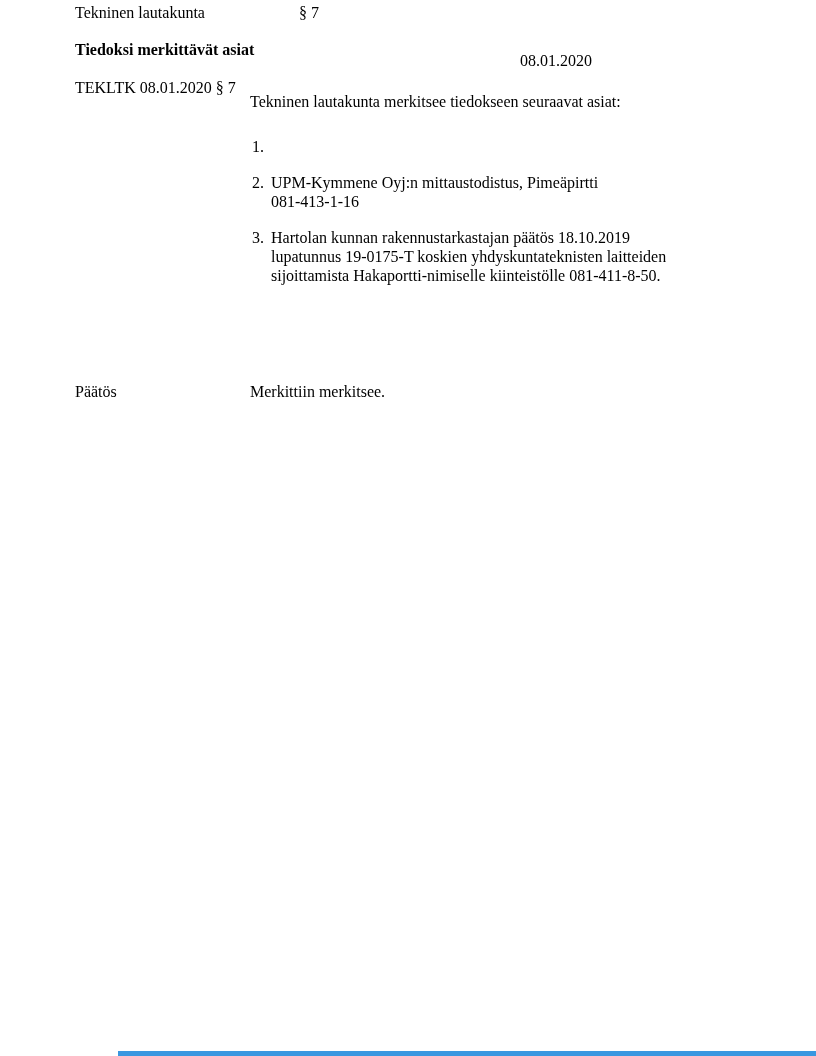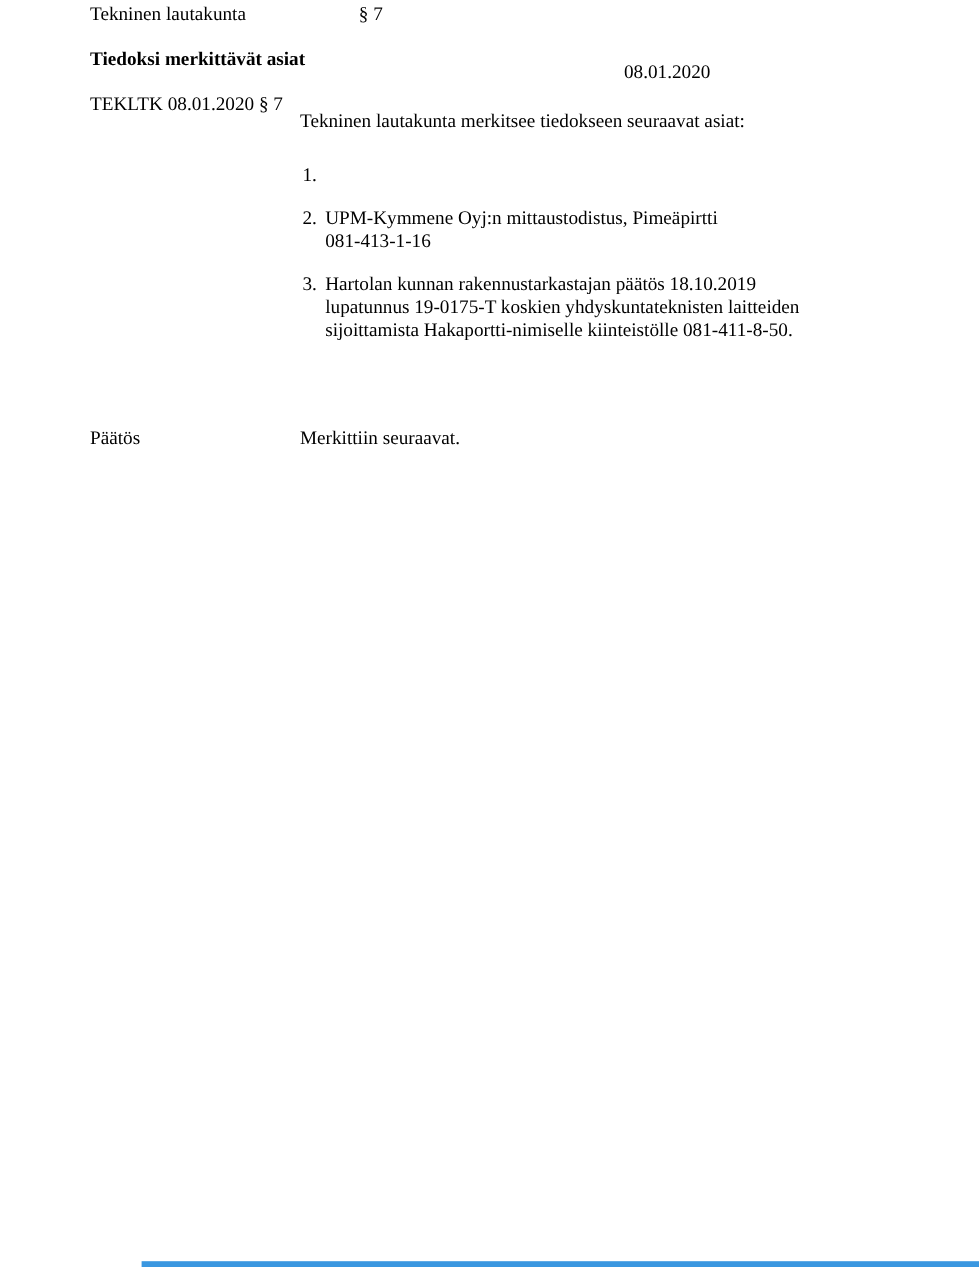--- a/index.html
+++ b/index.html
@@ -21,21 +21,21 @@
 
   .doc-title { position: absolute; top: 40px; left: 75px; font-weight: bold; white-space: nowrap; }
   .doc-ref   { position: absolute; top: 78px; left: 75px; white-space: nowrap; text-align: center; }
   .intro     { position: absolute; top: 92px; left: 250px; white-space: nowrap; }
 
   .items { position: absolute; top: 137px; left: 252px; width: 490px; }
   .item  { display: flex; margin-bottom: 17px; }
   .item .num { flex: none; width: 19px; }
   .item .txt { white-space: pre-wrap; }
 
-  .decision-row { position: absolute; top: 356px; left: 0; right: 0; height: 19px; }
+  .decision-row { position: absolute; top: 382px; left: 0; right: 0; height: 19px; }
   .decision-label { position: absolute; left: 75px; white-space: nowrap; }
   .decision-text  { position: absolute; left: 250px; white-space: nowrap; }
 
   .bottom-bar { position: absolute; left: 118px; right: 0; bottom: 0; height: 5px; }
 </style>
 </head>
 <body>
 
 <div class="page">
 
@@ -63,18 +63,18 @@
     <div class="item">
       <span class="num">3.</span>
       <span class="txt">Hartolan kunnan rakennustarkastajan päätös 18.10.2019
 lupatunnus 19-0175-T koskien yhdyskuntateknisten laitteiden
 sijoittamista Hakaportti-nimiselle kiinteistölle 081-411-8-50.</span>
     </div>
   </div>
 
   <div class="decision-row">
     <span class="decision-label">Päätös</span>
-    <span class="decision-text">Merkittiin seuraavat.</span>
+    <span class="decision-text">Merkittiin merkitsee.</span>
   </div>
 
   <div class="bottom-bar" style="background: rgb(58, 151, 224);"></div>
 
 </div>
 
 </body></html>

